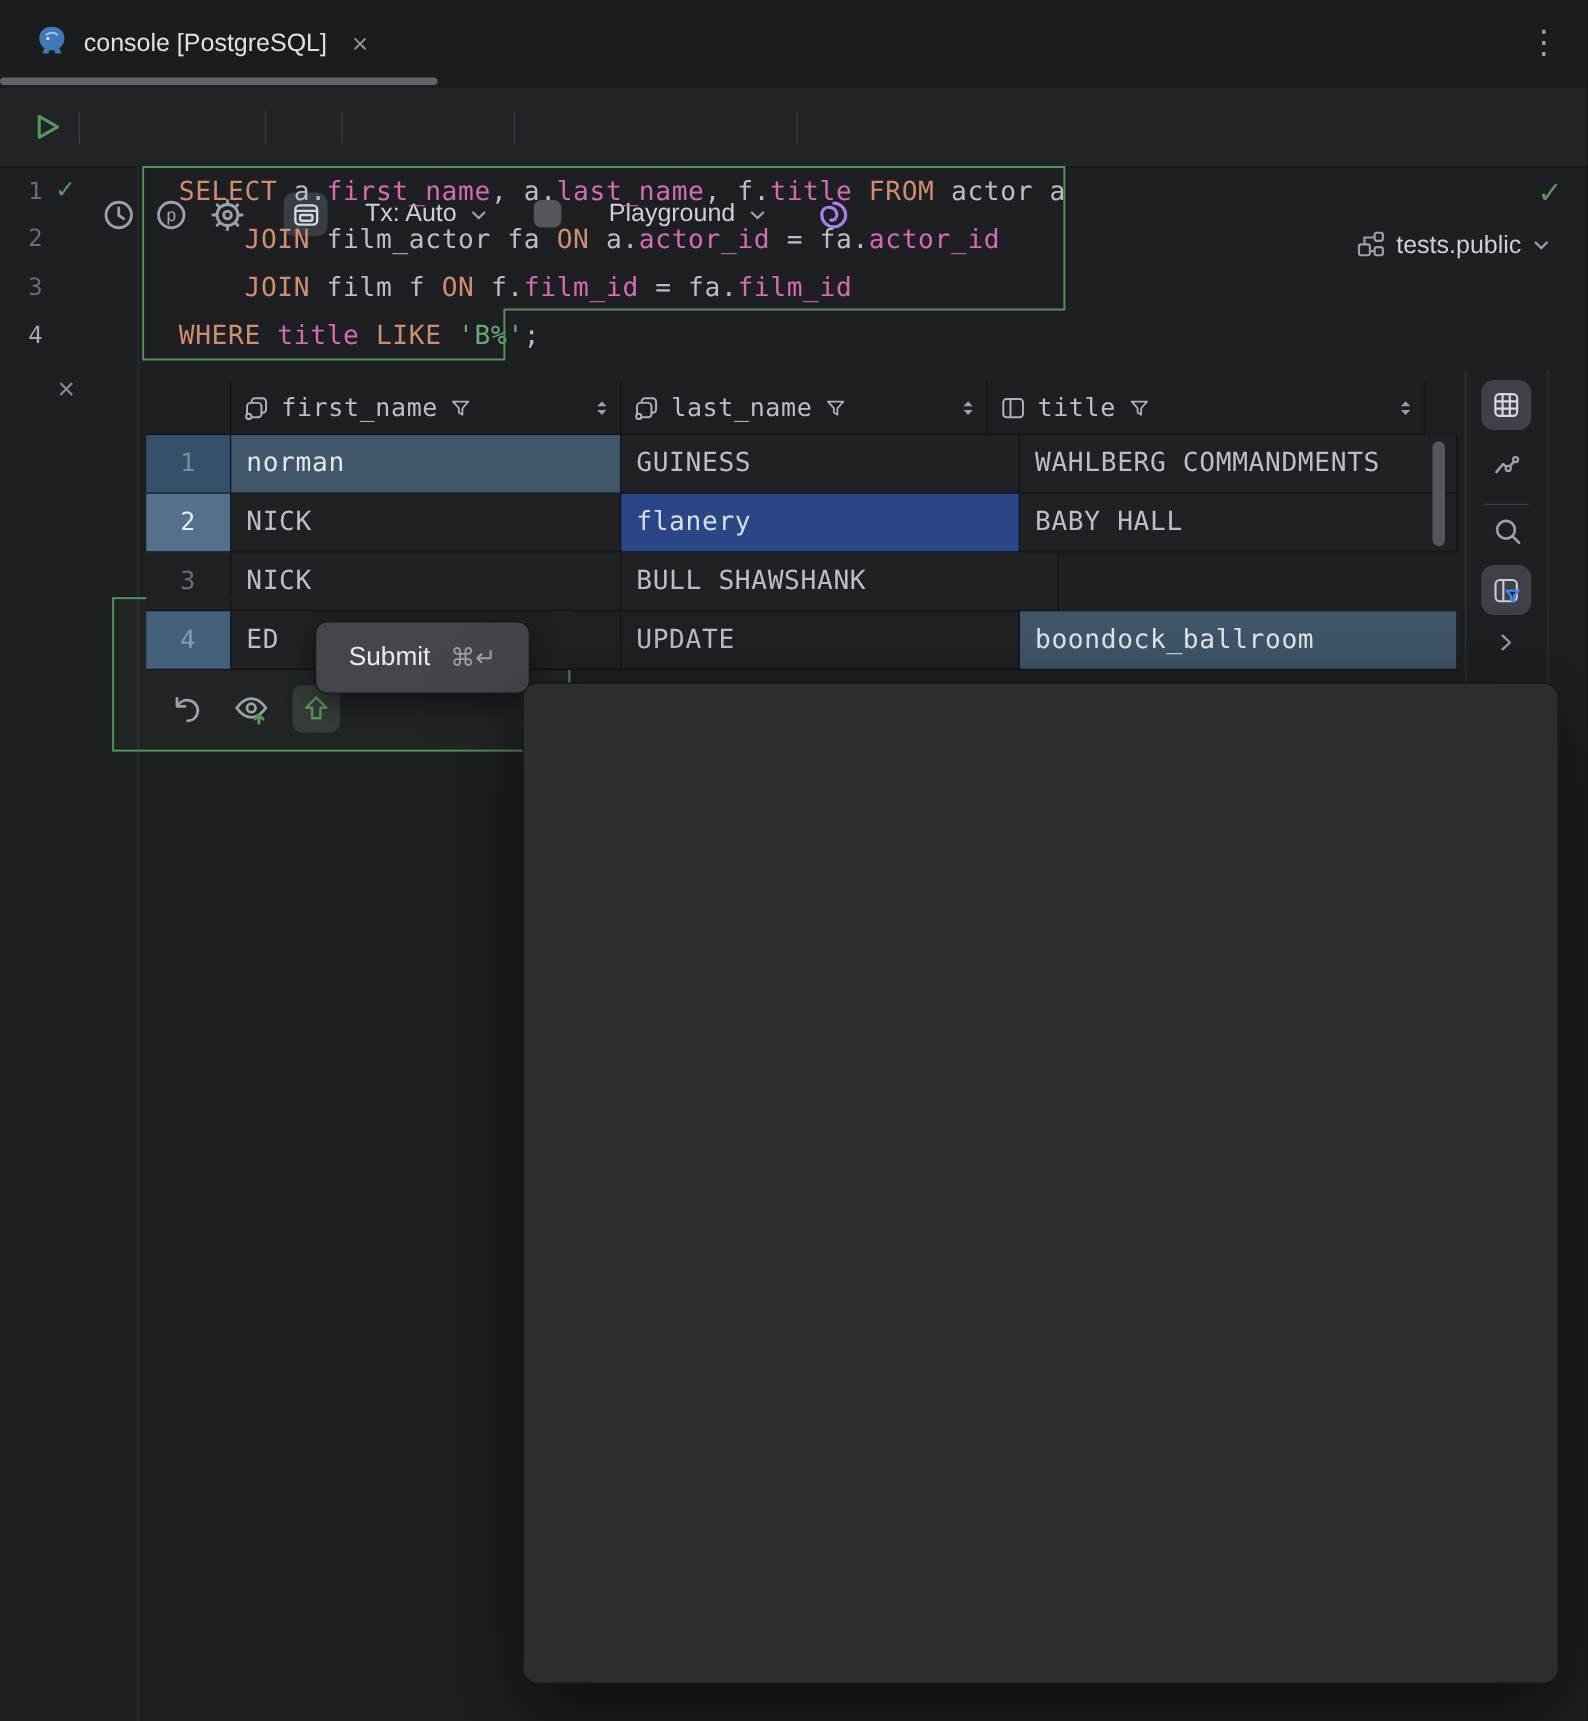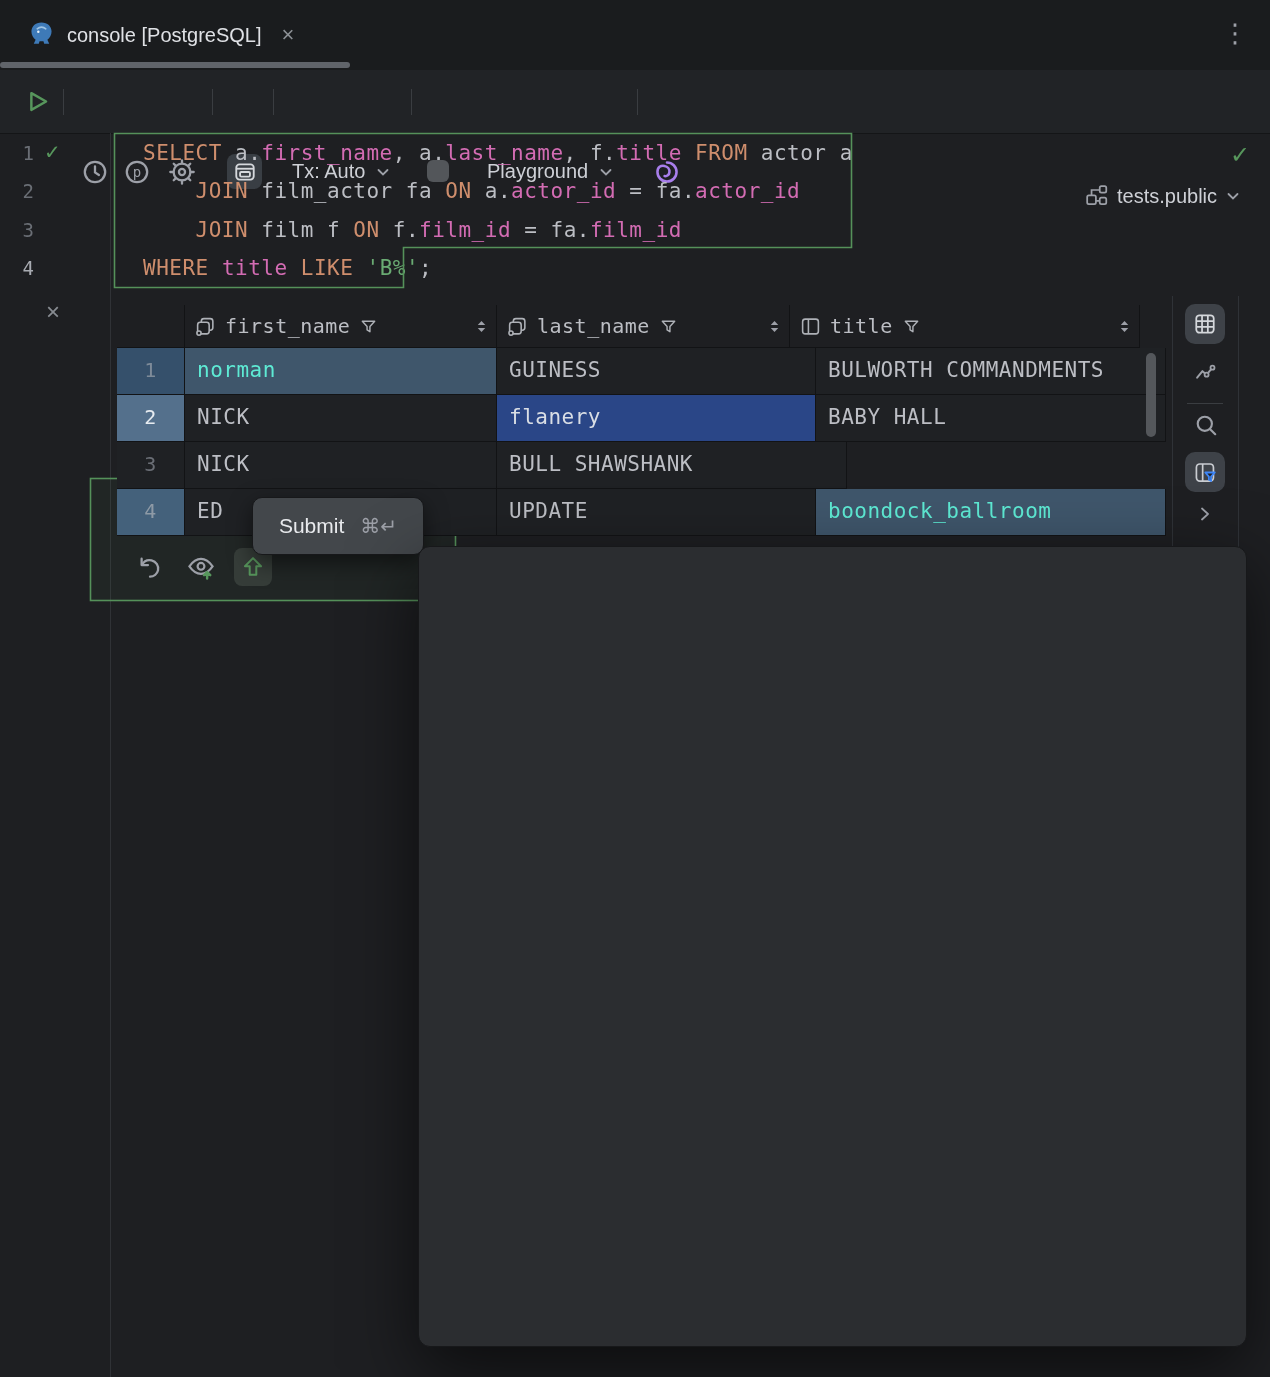--- a/index.html
+++ b/index.html
@@ -41,21 +41,21 @@
   .hname{width:68px;padding:0;}
   .hc1{width:312px;} .hc2{width:293px;} .hc3{width:350px;}
   .sort-icon{margin-left:auto;}
   .grid-row{display:flex;height:47px;}
   .cell{box-sizing:border-box;border-right:1.5px solid #121315;border-bottom:1.5px solid #121315;background:#1F2124;color:#BCBEC4;font-family:"DejaVu Sans Mono",monospace;font-size:21px;letter-spacing:.5px;line-height:45px;padding-left:12px;white-space:pre;overflow:hidden;}
   .cell.c0{width:312px;} .cell.c1{width:319px;} .cell.c2{width:350px;}
   .cell.rownum{width:68px;padding:0;text-align:center;font-size:20px;color:#6A6E75;}
   .rn-hl-dark{background:#35506B !important;color:#7E8B99 !important;}
   .rn-hl-light{background:#54708C !important;color:#E6EBF0 !important;}
   .rn-hl-mid{background:#44617B !important;color:#8E9AA6 !important;}
-  .cell.mod{background:#3F566B;color:#5eead4;}
+  .cell.mod{background:#3F566B;color:#e5e5e5;}
   .cell.sel{background:#2A4687;color:#D9DEE5;}
   #grid-vscroll{position:absolute;left:1146px;top:353px;width:10px;height:84px;border-radius:5px;background:#54575B;}
 
   
   #right-strip{position:absolute;left:1172px;top:296px;width:65px;height:262px;border-left:1px solid #2F3237;border-right:1px solid #2F3237;}
   .strip-btn{position:absolute;display:flex;align-items:center;justify-content:center;}
   .strip-active{background:#3E4248;border-radius:10px;}
   #strip-div{position:absolute;left:14px;top:107px;width:36px;height:1px;background:#3A3D41;}
 
   
@@ -239,21 +239,21 @@
             <path d="M4.5 6.5 8 2.8l3.5 3.7z" fill="#9DA0A8"></path>
             <path d="M4.5 9.5 8 13.2l3.5-3.7z" fill="#9DA0A8"></path>
           </svg>
       </div>
     </div>
     <div id="grid-body">
         <div class="grid-row">
           <div class="cell rownum rn-hl-dark">1</div>
           <div class="cell c0 mod">norman</div>
           <div class="cell c1">GUINESS</div>
-          <div class="cell c2">BULWORTH COMMANDMENTS</div>
+          <div class="cell c2">WAHLBERG COMMANDMENTS</div>
         </div>
         <div class="grid-row">
           <div class="cell rownum rn-hl-light">2</div>
           <div class="cell c0">NICK</div>
           <div class="cell c1 sel">flanery</div>
           <div class="cell c2">BABY HALL</div>
         </div>
         <div class="grid-row">
           <div class="cell rownum rn-plain">3</div>
           <div class="cell c0">NICK</div>

